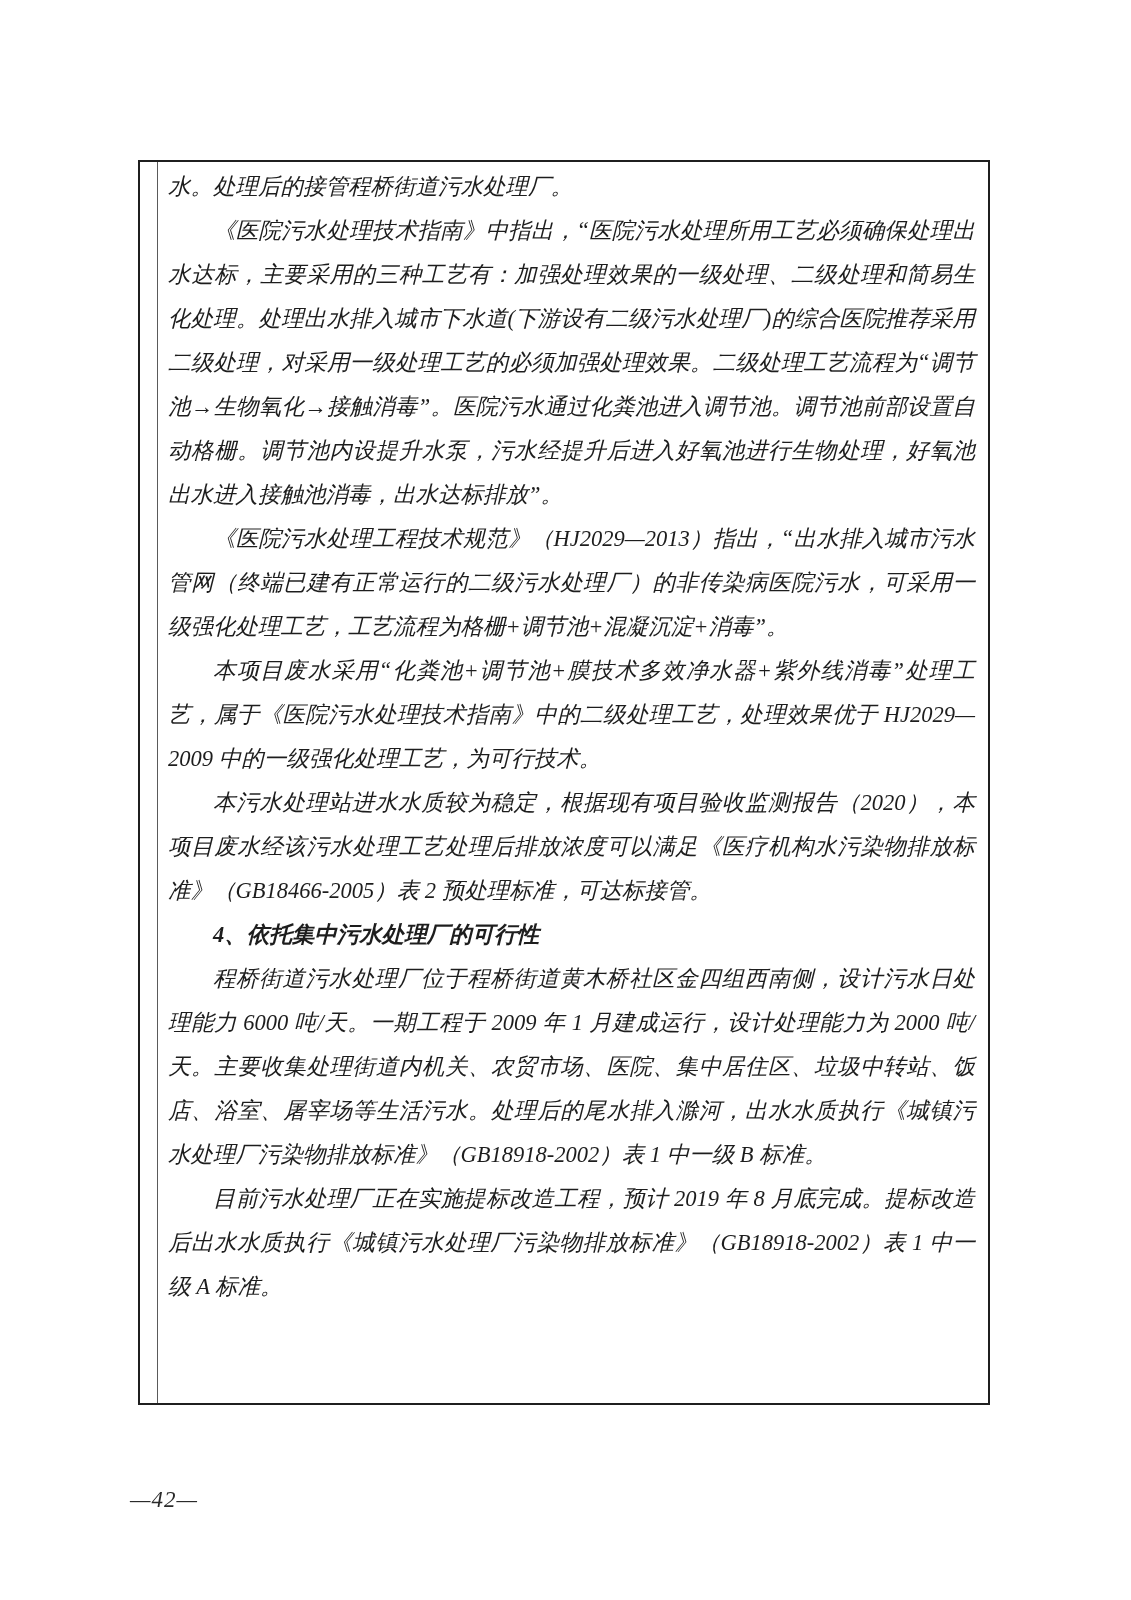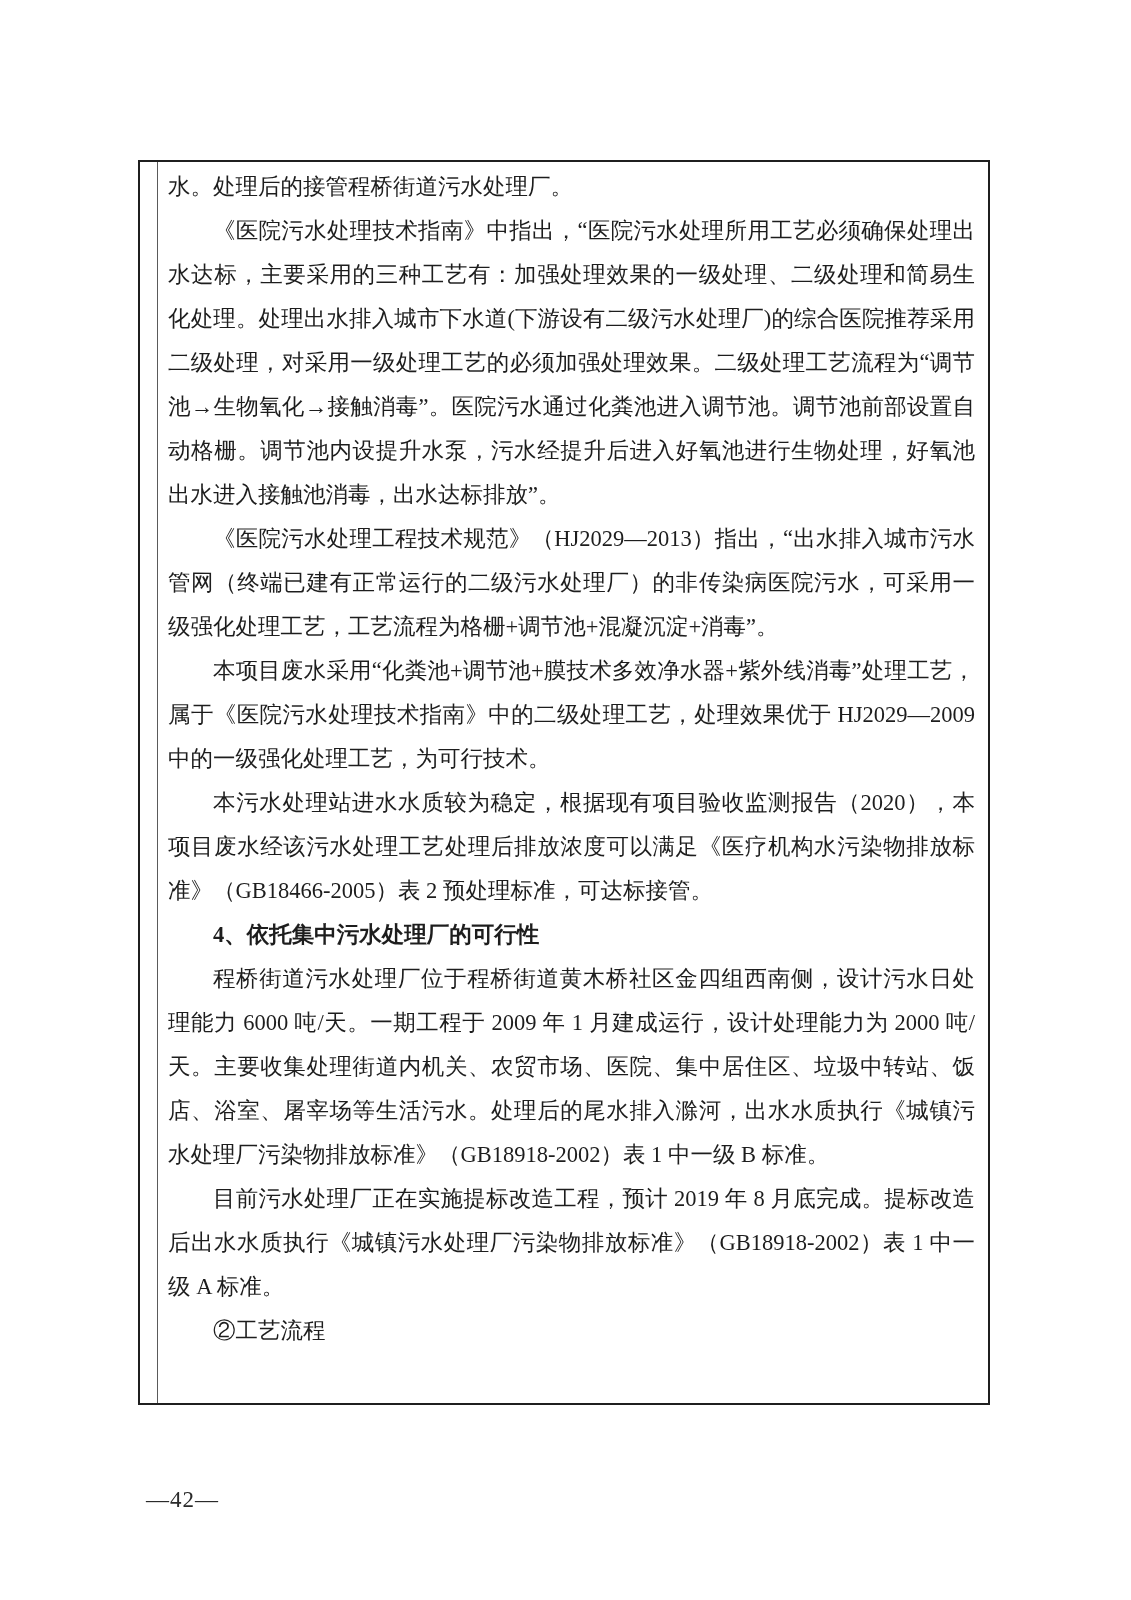--- a/index.html
+++ b/index.html
@@ -7,20 +7,21 @@
     width: 1131px;
     background: #ffffff;
     font-family: "Liberation Serif", "DejaVu Serif", serif;
   }
   .page {
     position: relative;
     width: 1131px;
     height: 1600px;
     background: #ffffff;
     overflow: hidden;
+    font-style: italic;
   }
   .doc-table {
     position: absolute;
     left: 138px;
     top: 160px;
     width: 852px;
     height: 1245px;
     border: 2px solid #1f1f1f;
     background: #ffffff;
   }
@@ -41,21 +42,21 @@
     font-size: 22.5px;
     line-height: 44px;
     text-align: justify;
     text-justify: inter-ideograph;
   }
   .para { margin: 0; }
   .para.indent { text-indent: 2em; }
   .para.bold { font-weight: bold; }
   .page-number {
     position: absolute;
-    left: 146px;
+    left: 130px;
     top: 1487px;
     color: #2a2a2a;
     font-size: 23px;
     letter-spacing: 1px;
   }
 </style>
 </head>
 <body>
 
 <div class="page">
@@ -64,19 +65,18 @@
     <div class="left-rule"></div>
     <div class="cell-content">
       <p class="para">水。处理后的接管程桥街道污水处理厂。</p>
       <p class="para indent">《医院污水处理技术指南》中指出，“医院污水处理所用工艺必须确保处理出水达标，主要采用的三种工艺有：加强处理效果的一级处理、二级处理和简易生化处理。处理出水排入城市下水道(下游设有二级污水处理厂)的综合医院推荐采用二级处理，对采用一级处理工艺的必须加强处理效果。二级处理工艺流程为“调节池→生物氧化→接触消毒”。医院污水通过化粪池进入调节池。调节池前部设置自动格栅。调节池内设提升水泵，污水经提升后进入好氧池进行生物处理，好氧池出水进入接触池消毒，出水达标排放”。</p>
       <p class="para indent">《医院污水处理工程技术规范》（HJ2029—2013）指出，“出水排入城市污水管网（终端已建有正常运行的二级污水处理厂）的非传染病医院污水，可采用一级强化处理工艺，工艺流程为格栅+调节池+混凝沉淀+消毒”。</p>
       <p class="para indent">本项目废水采用“化粪池+调节池+膜技术多效净水器+紫外线消毒”处理工艺，属于《医院污水处理技术指南》中的二级处理工艺，处理效果优于 HJ2029—2009 中的一级强化处理工艺，为可行技术。</p>
       <p class="para indent">本污水处理站进水水质较为稳定，根据现有项目验收监测报告（2020），本项目废水经该污水处理工艺处理后排放浓度可以满足《医疗机构水污染物排放标准》（GB18466-2005）表 2 预处理标准，可达标接管。</p>
       <p class="para indent bold">4、依托集中污水处理厂的可行性</p>
       <p class="para indent">程桥街道污水处理厂位于程桥街道黄木桥社区金四组西南侧，设计污水日处理能力 6000 吨/天。一期工程于 2009 年 1 月建成运行，设计处理能力为 2000 吨/天。主要收集处理街道内机关、农贸市场、医院、集中居住区、垃圾中转站、饭店、浴室、屠宰场等生活污水。处理后的尾水排入滁河，出水水质执行《城镇污水处理厂污染物排放标准》（GB18918-2002）表 1 中一级 B 标准。</p>
       <p class="para indent">目前污水处理厂正在实施提标改造工程，预计 2019 年 8 月底完成。提标改造后出水水质执行《城镇污水处理厂污染物排放标准》（GB18918-2002）表 1 中一级 A 标准。</p>
-      <p class="para indent">②工艺流程</p>
     </div>
   </div>
 
   <div class="page-number">—42—</div>
 
 </div>
 
 </body></html>

